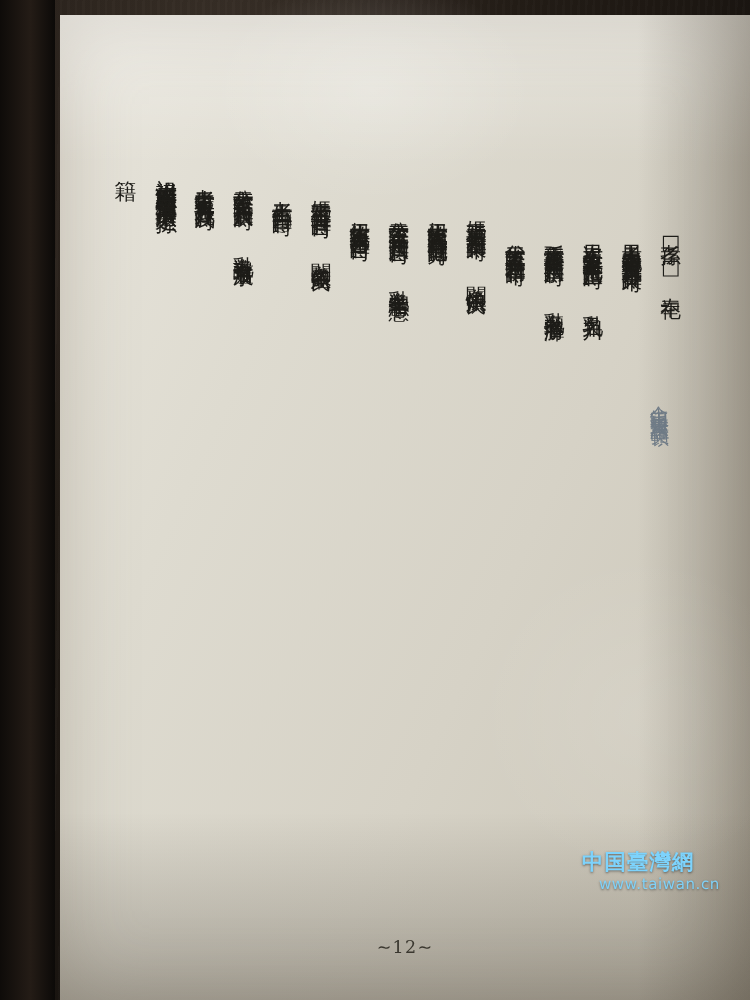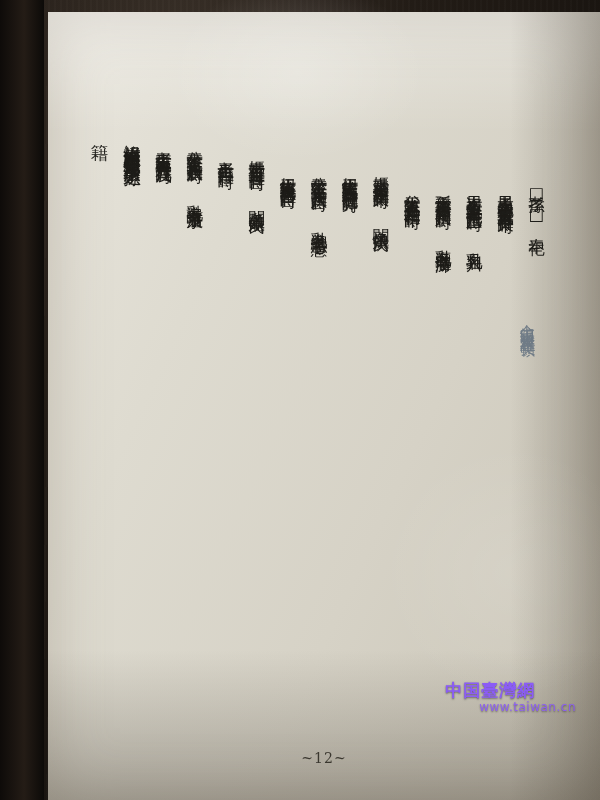--- a/index.html
+++ b/index.html
@@ -123,21 +123,22 @@
     font-size: 14px;
     color: #3a372f;
     letter-spacing: 1px;
   }
 
   
   .watermark {
     position: absolute;
     right: 24px;
     bottom: 86px;
-    color: #8b5cf6;
+    text-align: center;
+    color: #7dd3fc;
     text-shadow: 0 1px 2px rgba(0,0,0,.5);
     font-family: "DejaVu Sans", sans-serif;
   }
   .watermark .wm-main {
     font-size: 17px;
     letter-spacing: 1px;
     font-weight: bold;
     line-height: 1.2;
   }
   .watermark .wm-sub {

